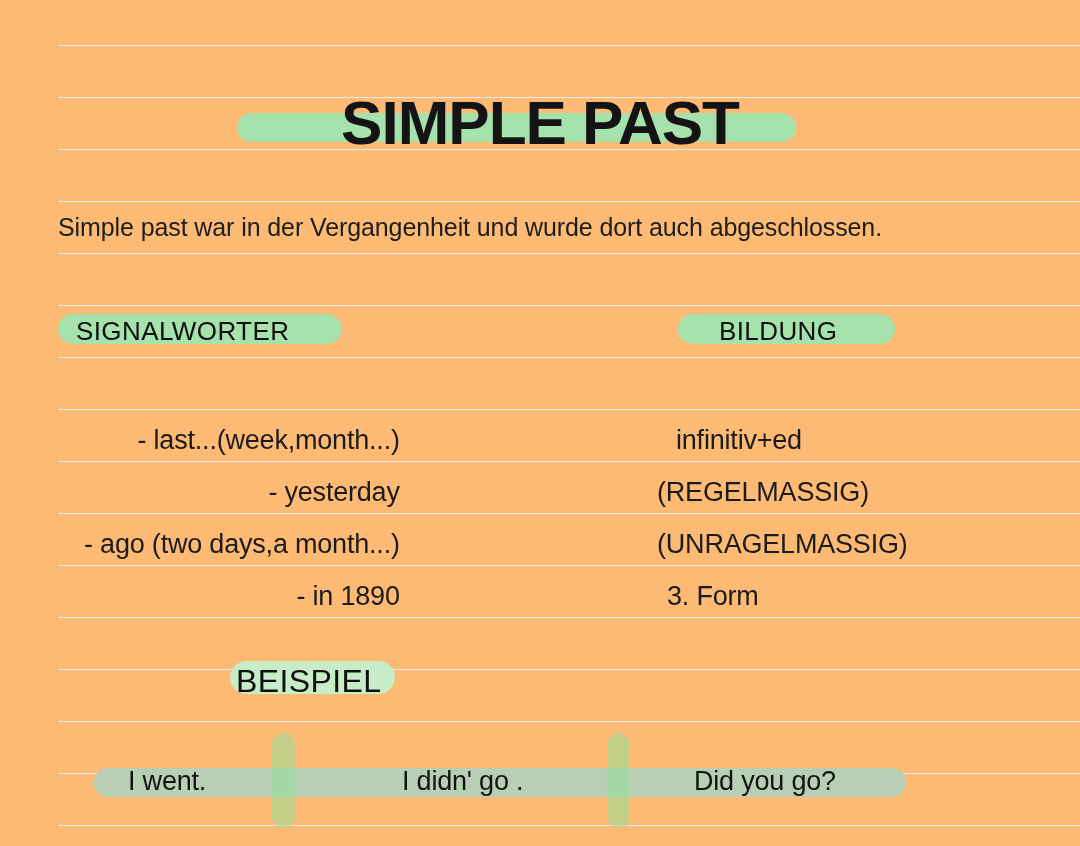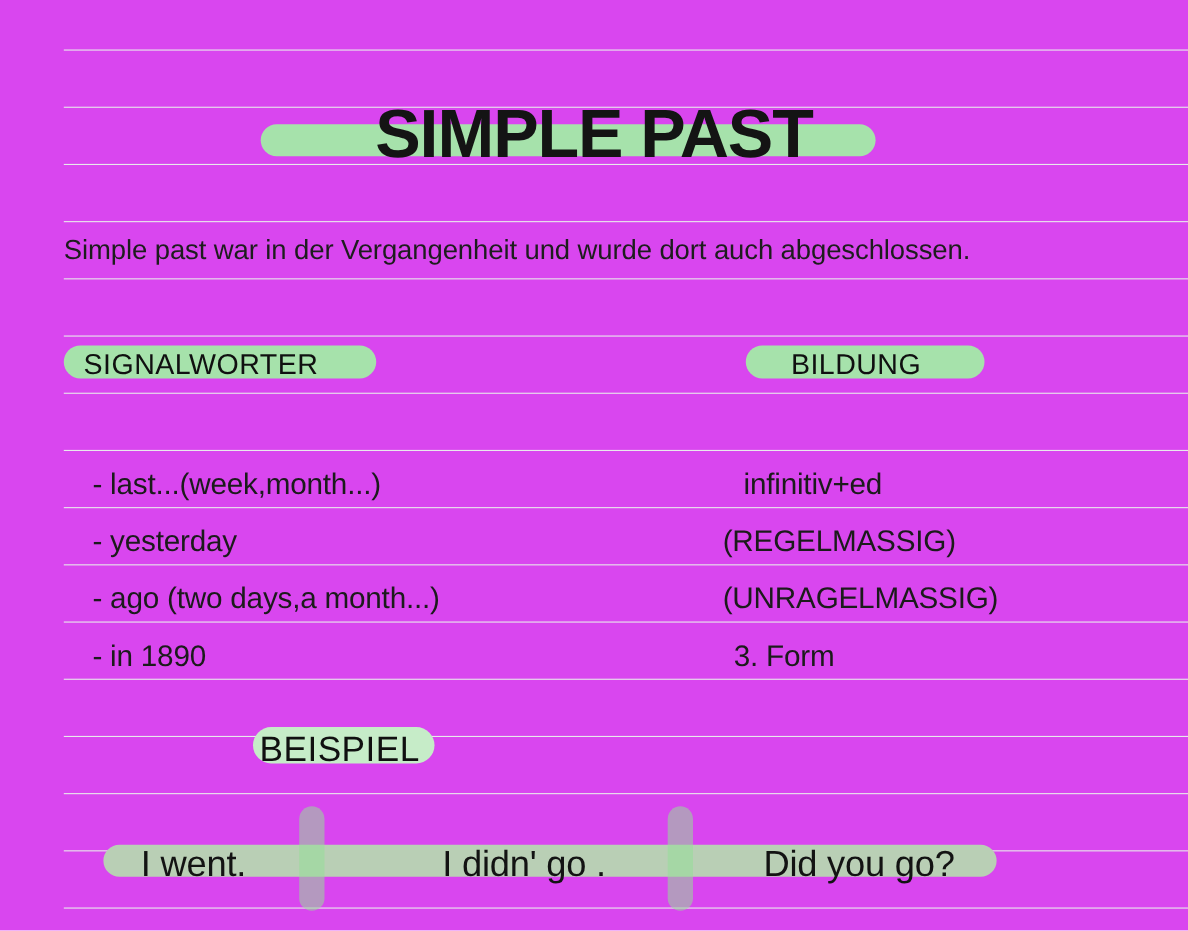--- a/index.html
+++ b/index.html
@@ -10,21 +10,21 @@
   }
   body {
     font-family: "Liberation Sans", sans-serif;
     -webkit-font-smoothing: antialiased;
   }
 
   .page {
     position: relative;
     width: 1080px;
     height: 846px;
-    background: #d946ef;
+    background: #fdba74;
     overflow: hidden;
   }
 
   
   .rules {
     position: absolute;
     inset: 0;
     pointer-events: none;
     z-index: 0;
   }
@@ -84,20 +84,21 @@
   .sec-signal  { left: 76px;  top: 316px; }
   .sec-bildung { left: 719px; top: 316px; }
   .sec-beispiel{ left: 236px; top: 663px; font-size: 32px; }
 
   
   .col-left {
     position: absolute;
     left: 84px;
     top: 414px;
     z-index: 3;
+    text-align: right;
   }
   .col-right {
     position: absolute;
     left: 657px;
     top: 414px;
     z-index: 3;
   }
   .body-line {
     font-size: 27px;
     color: #1b1b1b;
@@ -128,21 +129,21 @@
     border-radius: 999px;
     background: rgba(150, 222, 152, 0.55);
     z-index: 2;
   }
   .ex-vline-1 { left: 272px; }
   .ex-vline-2 { left: 607px; }
 
   .ex-text {
     position: absolute;
     top: 766px;
-    font-size: 33px;
+    font-size: 27px;
     color: #131313;
     white-space: nowrap;
     letter-spacing: -0.2px;
     z-index: 4;
   }
   .ex-text-0 { left: 128px; }
   .ex-text-1 { left: 377px; margin-left: 25px; }
   .ex-text-2 { left: 694px; }
 </style>
 </head>

